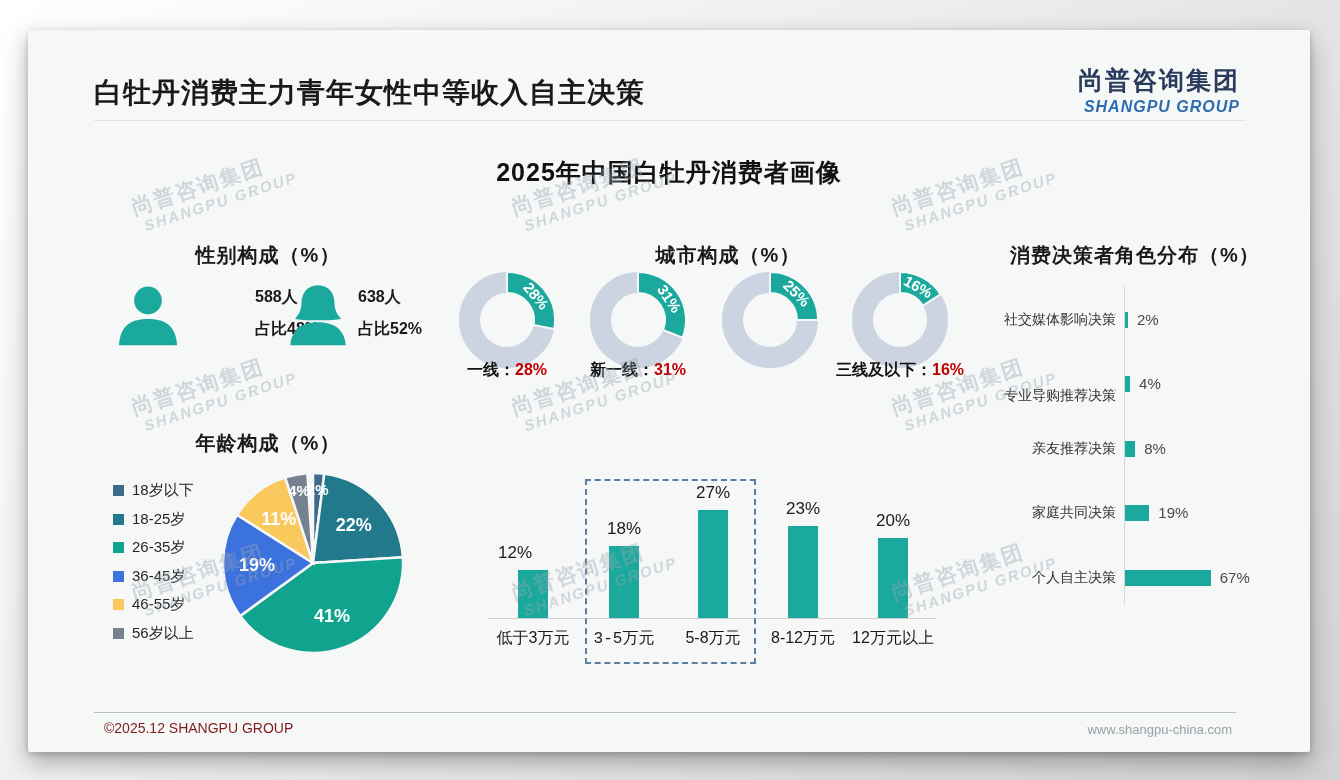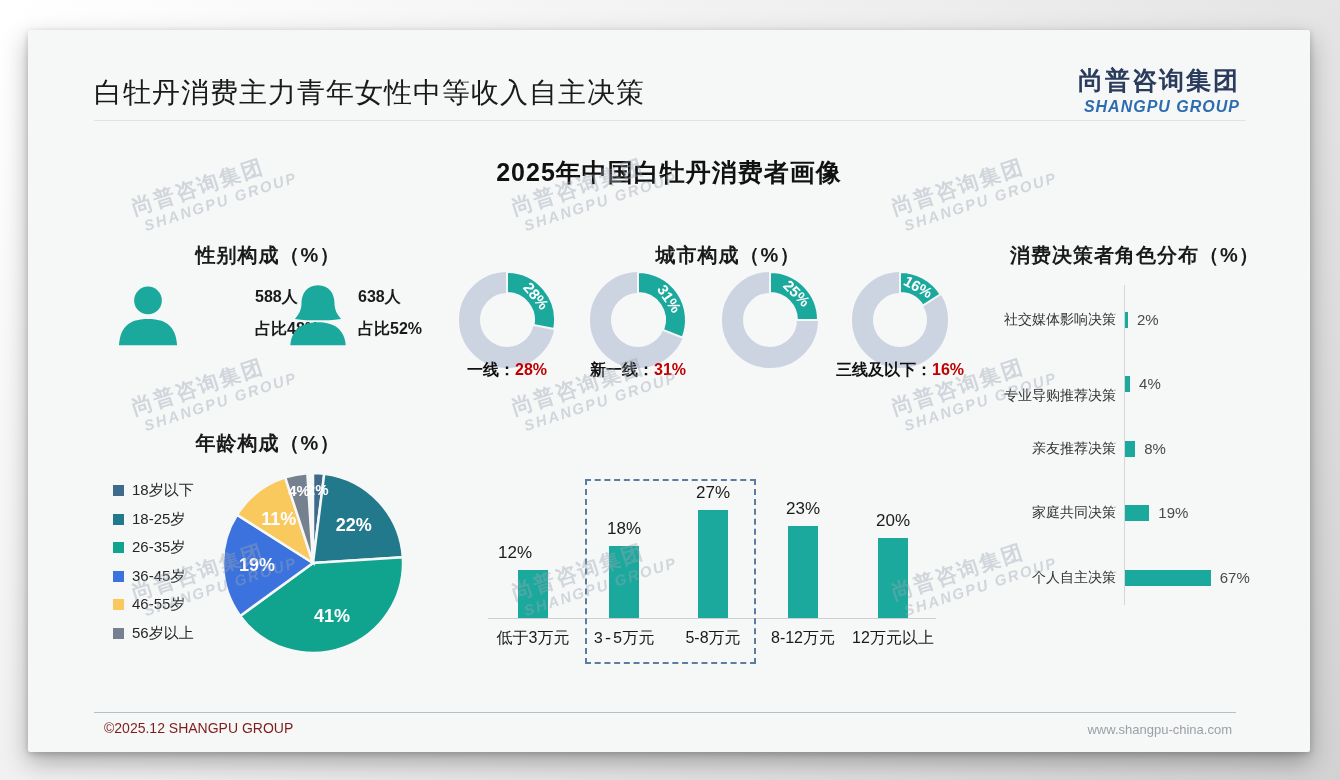--- a/index.html
+++ b/index.html
@@ -8,21 +8,21 @@
     font-family:"Liberation Sans","DejaVu Sans",sans-serif;
     background:linear-gradient(135deg,#ffffff 0%,#ededed 45%,#d2d2d2 100%);
   }
   #card{
     position:absolute;left:28px;top:30px;width:1282px;height:722px;
     background:#f6f7f7;border-radius:2px;
     box-shadow:0 10px 24px rgba(0,0,0,.30),0 2px 6px rgba(0,0,0,.18);
   }
   .abs{position:absolute;}
   
-  #page-title{left:66px;top:44px;font-size:28px;font-weight:400;color:#1a1a1a;letter-spacing:1px;}
+  #page-title{left:66px;top:44px;font-size:28px;font-weight:700;color:#1a1a1a;letter-spacing:1px;}
   #header-rule{left:66px;top:90px;width:1152px;height:1px;background:#e2e2e2;}
   #logo{right:70px;top:34px;text-align:right;}
   #logo .cn{font-size:25px;font-weight:700;color:#2a3b5c;letter-spacing:2px;}
   #logo .en{font-size:16px;font-weight:700;font-style:italic;color:#2e6cb0;letter-spacing:1px;margin-top:1px;}
   #main-title{left:0;top:126px;width:1282px;text-align:center;font-size:25px;font-weight:700;color:#111;letter-spacing:1px;}
   .sec-title{font-size:20px;font-weight:700;color:#1a1a1a;letter-spacing:1px;white-space:nowrap;}
   
   #gender-section{left:70px;top:205px;width:345px;height:145px;}
   #gender-title{left:0;top:7px;width:340px;text-align:center;}
   .person-icon{position:absolute;width:80px;height:66px;top:47px;}

